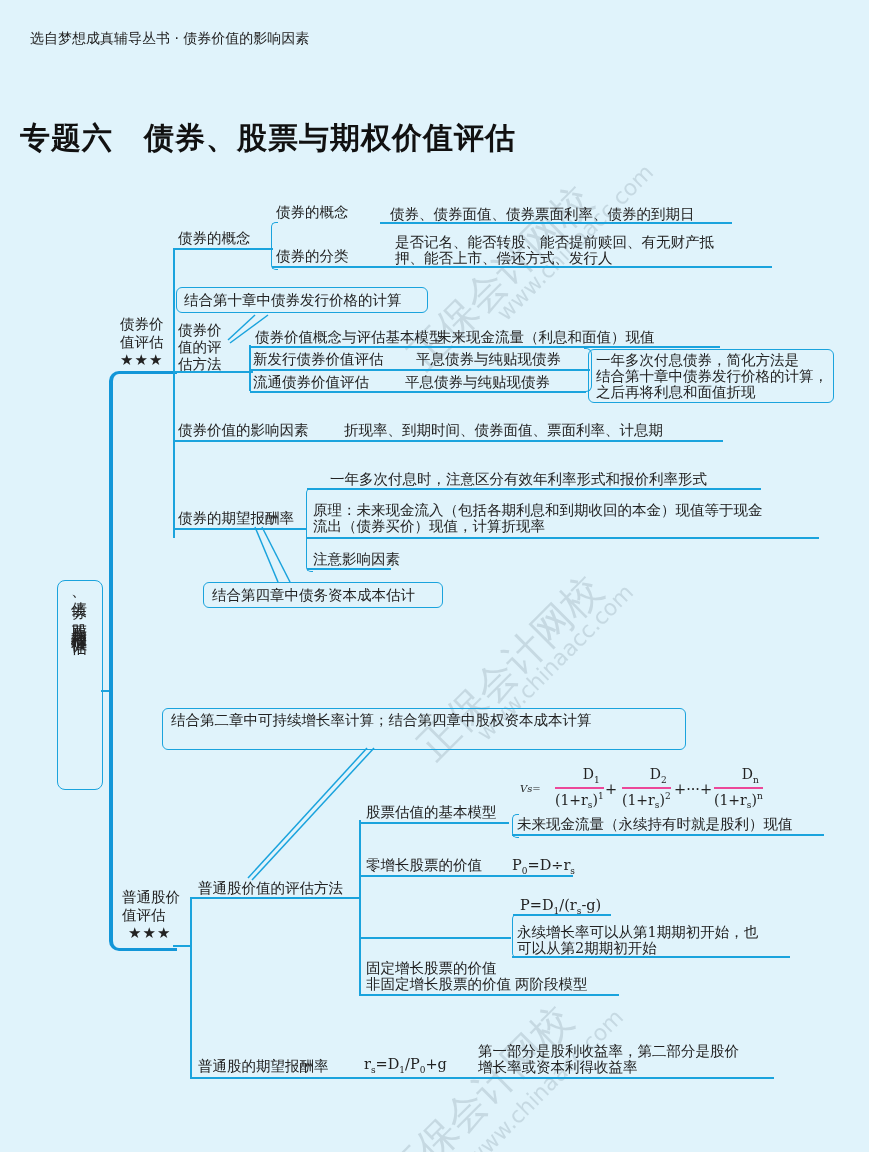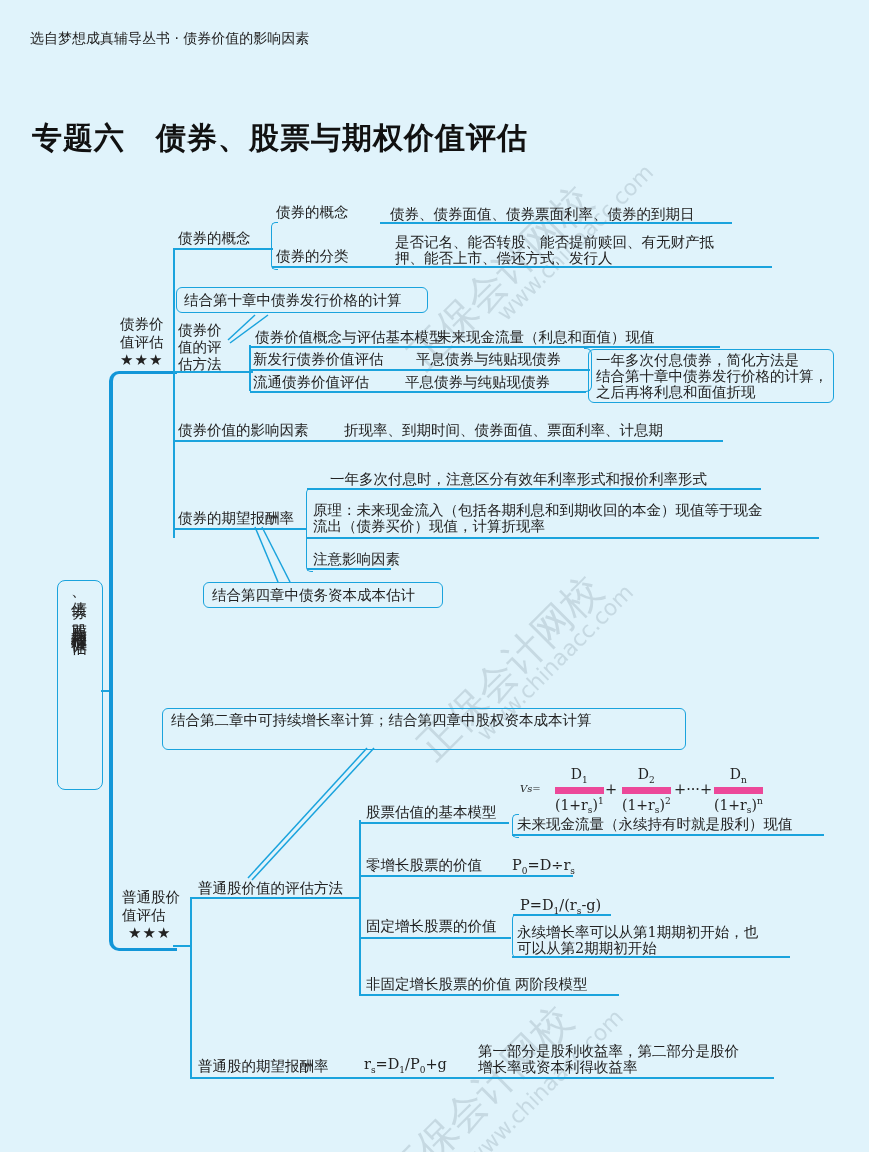--- a/index.html
+++ b/index.html
@@ -4,32 +4,32 @@
 <style>
   html, body { margin:0; padding:0; }
   body {
     width:869px; height:1152px; position:relative; overflow:hidden;
     background:#e0f3fb;
     font-family:"DejaVu Serif","Liberation Serif",serif;
     color:#222;
   }
   .abs { position:absolute; }
   .hdr { left:30px; top:30px; font-family:"DejaVu Sans","Liberation Sans",sans-serif; font-size:14px; color:#222; }
-  .title { left:32px; top:118px; font-family:"DejaVu Sans","Liberation Sans",sans-serif; font-size:30px; font-weight:bold; color:#111; letter-spacing:1px; }
+  .title { left:20px; top:118px; font-family:"DejaVu Sans","Liberation Sans",sans-serif; font-size:30px; font-weight:bold; color:#111; letter-spacing:1px; }
   .t { position:absolute; font-size:14.5px; line-height:16px; white-space:nowrap; }
   .ul { position:absolute; height:2px; background:#1aa3dd; }
   .vl { position:absolute; width:2px; background:#1aa3dd; }
   .box { position:absolute; border:1.5px solid #1aa3dd; border-radius:6px; }
   .trunk { position:absolute; border-left:4px solid #1296d8; border-top:3px solid #1296d8; border-bottom:3px solid #1296d8; border-radius:10px 0 0 10px; }
   .brkt { position:absolute; border:1.5px solid #1aa3dd; border-right:none; border-radius:5px 0 0 5px; }
   .stars { letter-spacing:1px; font-size:15px; }
   .root { left:57px; top:580px; width:44px; height:208px; border:1.5px solid #1aa3dd; border-radius:8px; }
   .root-text { position:absolute; left:0; top:8px; width:44px; text-align:center; font-size:16px; line-height:19px; }
   .frac { position:absolute; text-align:center; font-size:14px; }
-  .frac .n { display:block; border-bottom:7px solid #ec4899; padding:0 4px 2px; }
+  .frac .n { display:block; border-bottom:2px solid #ec4899; padding:0 4px 2px;text-align:right; }
   .frac .d { display:block; padding-top:2px; }
   sub, sup { font-size:9px; }
   .wm { position:absolute; font-family:"DejaVu Sans","Liberation Sans",sans-serif; color:rgba(150,170,180,0.35); transform:rotate(-45deg); font-size:40px; white-space:nowrap; pointer-events:none; }
   svg.lines { position:absolute; left:0; top:0; }
 </style>
 </head>
 <body>
 
 <div class="abs hdr">选自梦想成真辅导丛书 · 债券价值的影响因素</div>
 <div class="abs title">专题六　债券、股票与期权价值评估</div>
@@ -171,21 +171,21 @@
     <span class="d">(1+r<sub>s</sub>)<sup>n</sup></span>
   </div>
 <div class="brkt" style="left:512px;top:814px;width:6px;height:22px;"></div>
 <div class="t" style="left:517px;top:816px;">未来现金流量（永续持有时就是股利）现值</div>
 <div class="ul" style="left:512px;top:834px;width:312px;"></div>
 
 <div class="t" style="left:366px;top:857px;">零增长股票的价值</div>
 <div class="t" style="left:512px;top:857px;">P<sub>0</sub>=D÷r<sub>s</sub></div>
 <div class="ul" style="left:359px;top:875px;width:214px;"></div>
 
-<div class="t" style="left:366px;top:918px;">固定增长股票的价值</div>
+<div class="t" style="left:366px;top:960px;">固定增长股票的价值</div>
 <div class="ul" style="left:359px;top:937px;width:152px;"></div>
 <div class="t" style="left:520px;top:897px;">P=D<sub>1</sub>/(r<sub>s</sub>-g)</div>
 <div class="ul" style="left:513px;top:914px;width:98px;"></div>
 <div class="brkt" style="left:512px;top:914px;width:6px;height:42px;"></div>
 <div class="t" style="left:517px;top:924px;">
   <div>永续增长率可以从第1期期初开始，也</div>
   <div>可以从第2期期初开始</div>
 </div>
 <div class="ul" style="left:512px;top:956px;width:278px;"></div>
 

